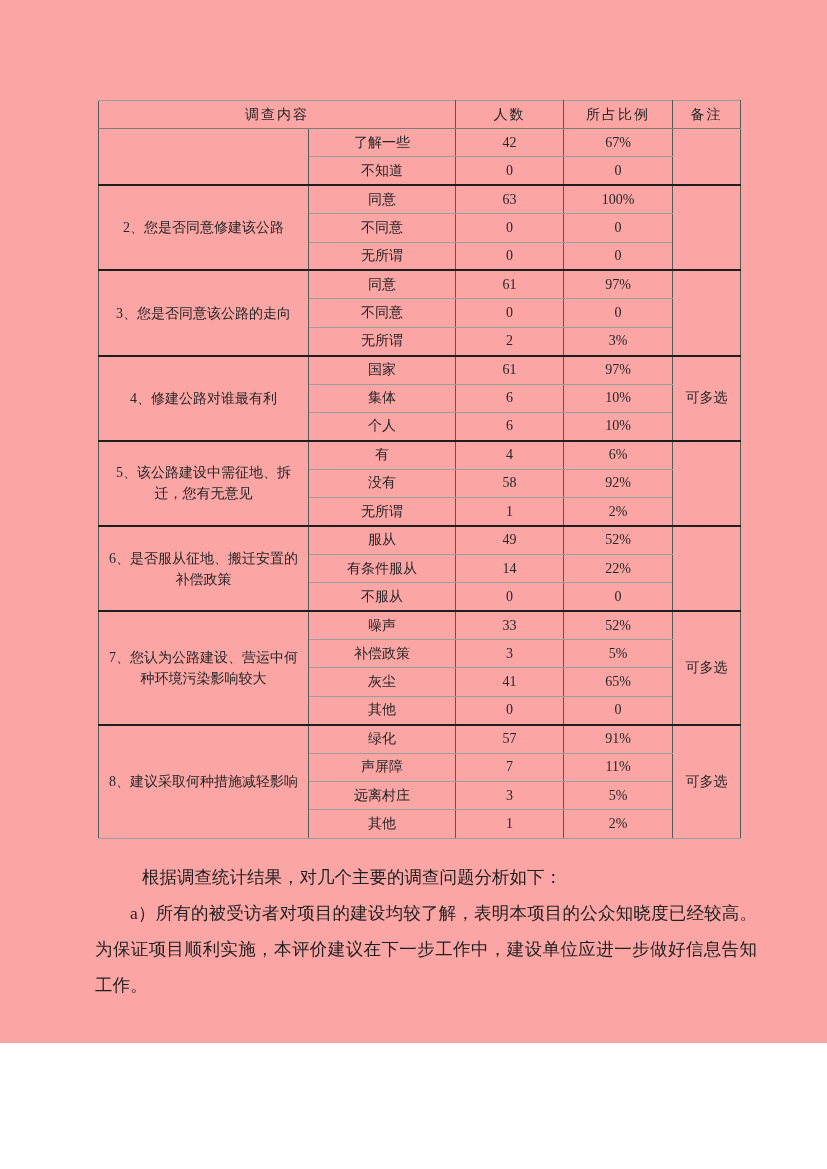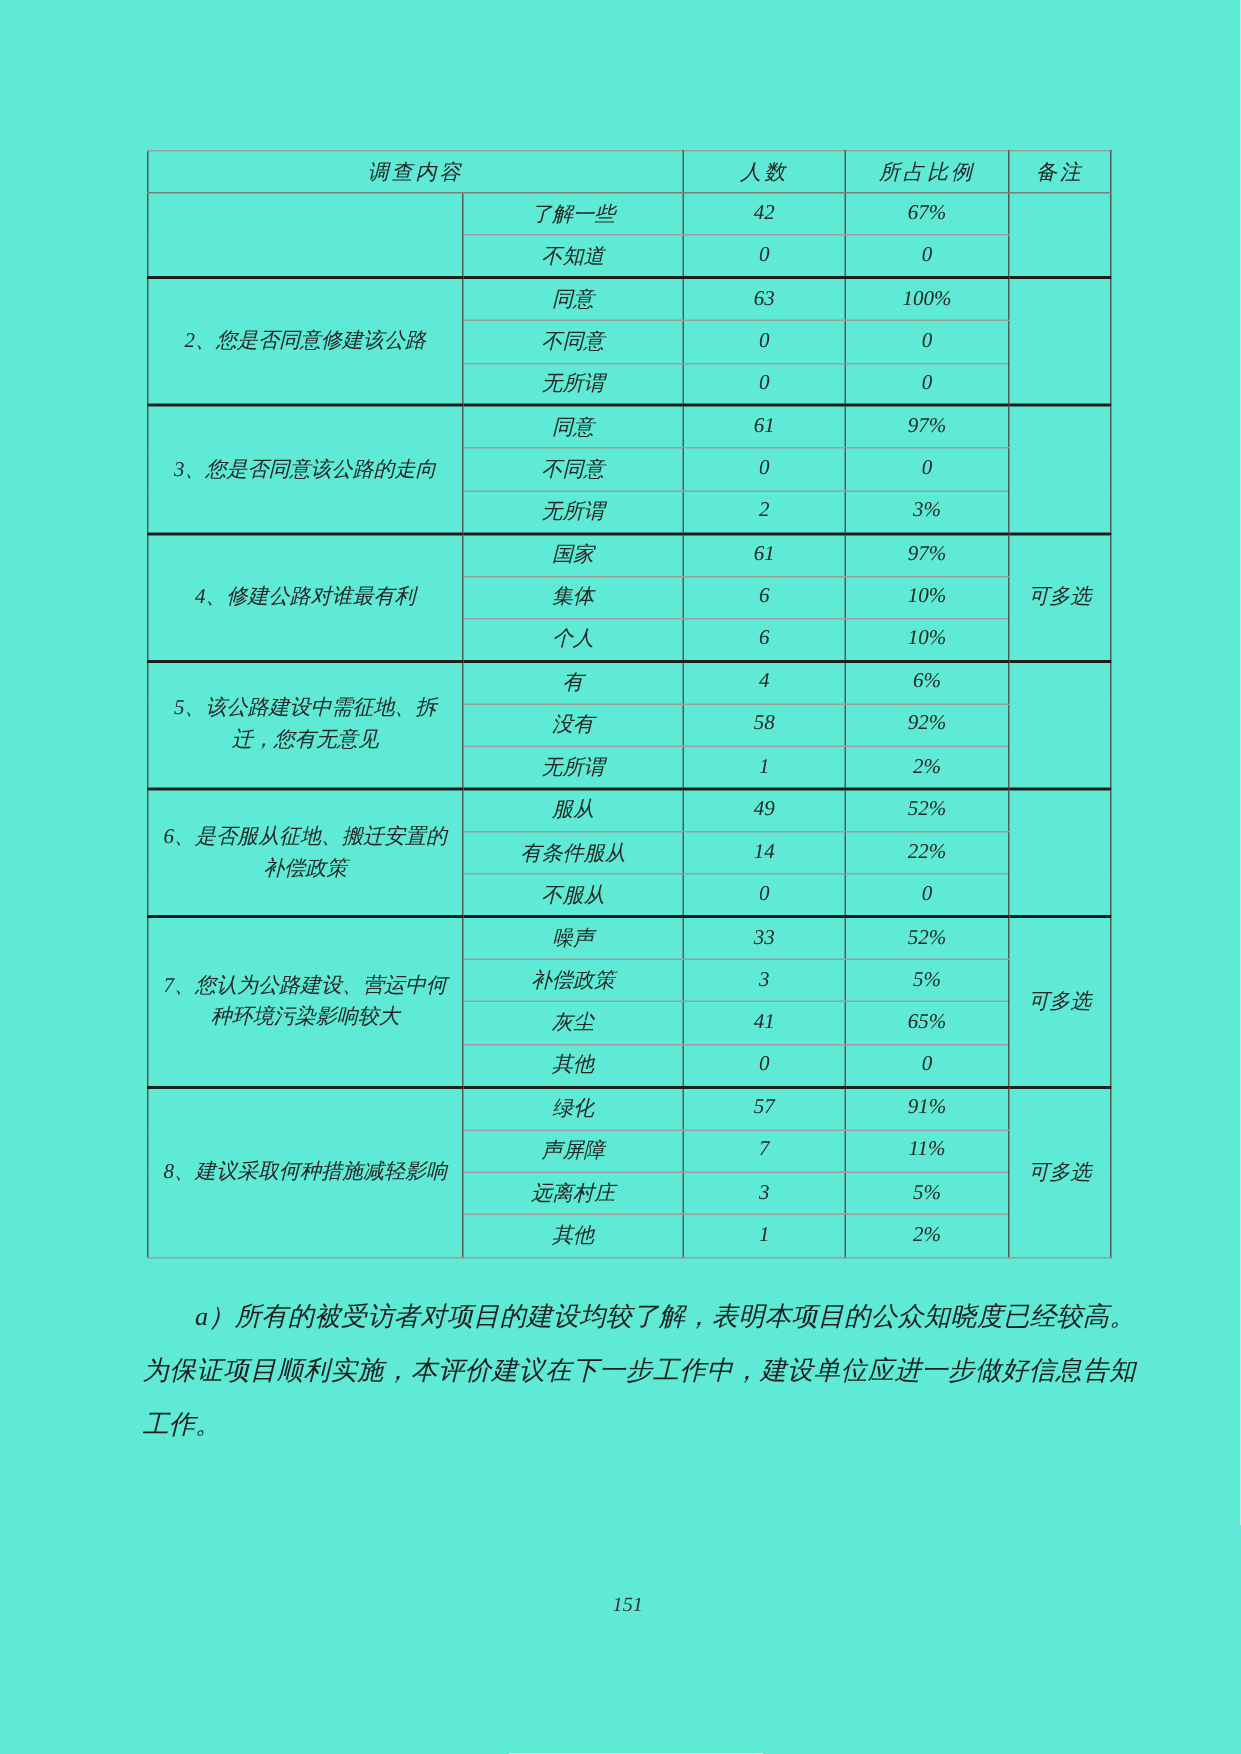--- a/index.html
+++ b/index.html
@@ -4,24 +4,23 @@
 <style>
   * { margin: 0; padding: 0; box-sizing: border-box; }
   html, body { background: #ffffff; }
   body {
     width: 827px; height: 1169px;
     font-family: "Liberation Serif", "DejaVu Serif", serif;
     color: #222;
   }
   .page {
     position: relative;
-    width: 827px; height: 1169px;
-    background: #5eead4;
+    width: 827px; height: 1043px;
+    background: #fca5a5;
     overflow: hidden;
-    font-style: italic;
   }
 
   
   table.survey-table {
     position: absolute;
     left: 98px; top: 100px;
     width: 642px;
     border-collapse: collapse;
     table-layout: fixed;
     font-size: 14px;
@@ -235,18 +234,19 @@
         </tr>
         <tr>
           <td class="opt-cell">其他</td>
           <td class="num-cell">1</td>
           <td class="pct-cell">2%</td>
         </tr>
       </tbody>
   </table>
 
   <div class="analysis">
+    <p class="p-intro">根据调查统计结果，对几个主要的调查问题分析如下：</p>
     <p class="p-item">a）所有的被受访者对项目的建设均较了解，表明本项目的公众知晓度已经较高。为保证项目顺利实施，本评价建议在下一步工作中，建设单位应进一步做好信息告知工作。</p>
   </div>
 
   <div class="page-number">151</div>
 
 </div>
 
 </body></html>

